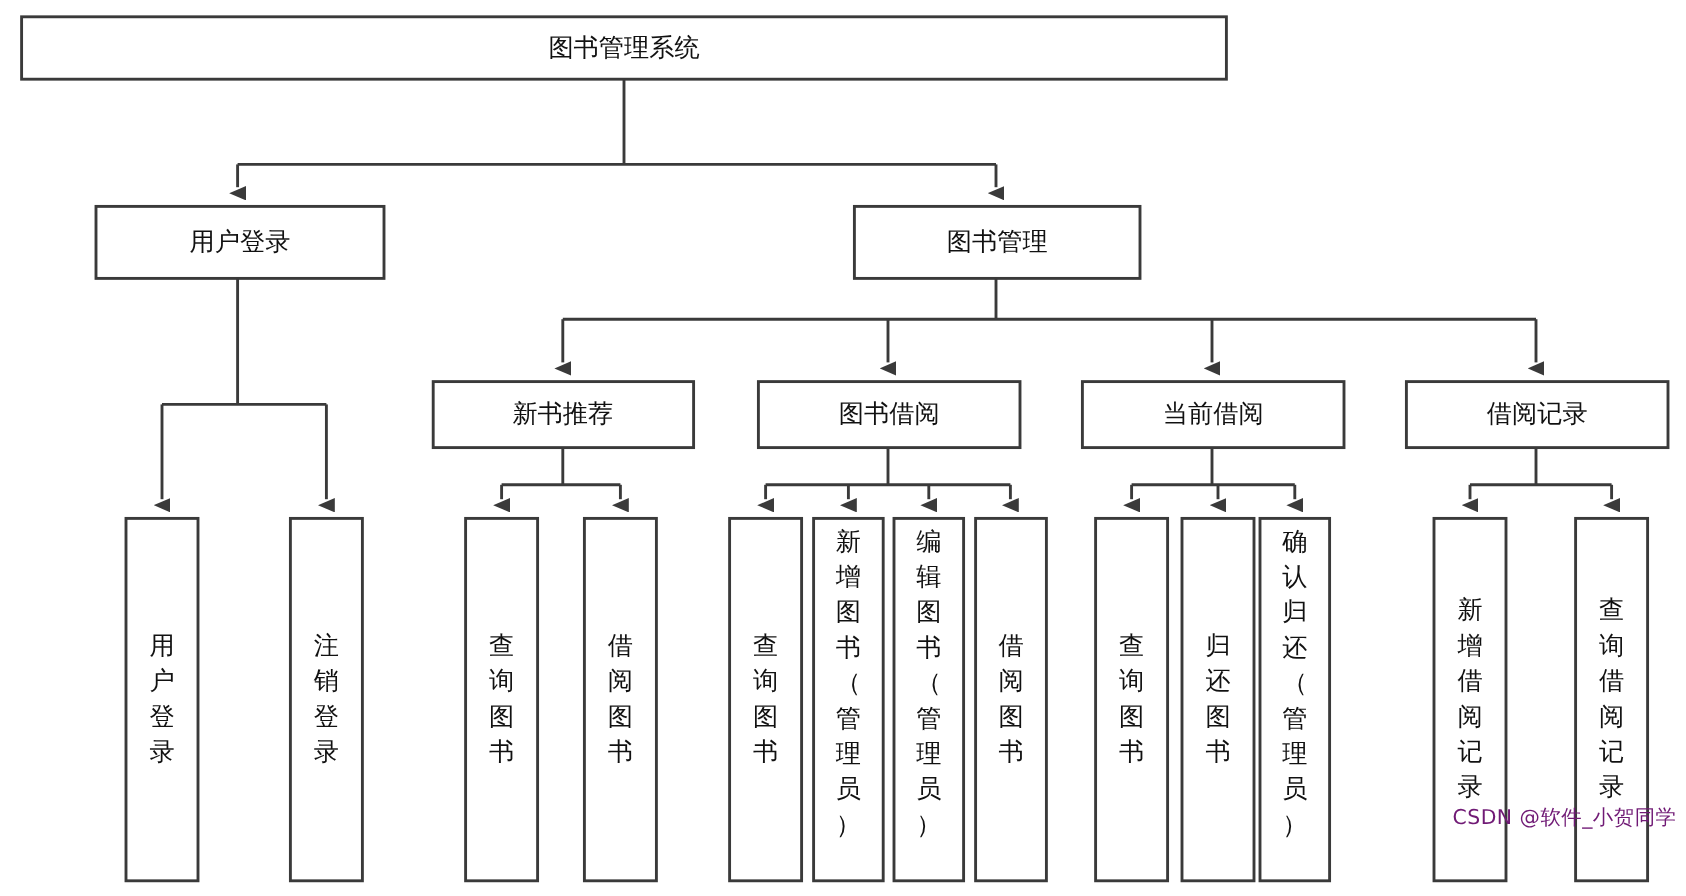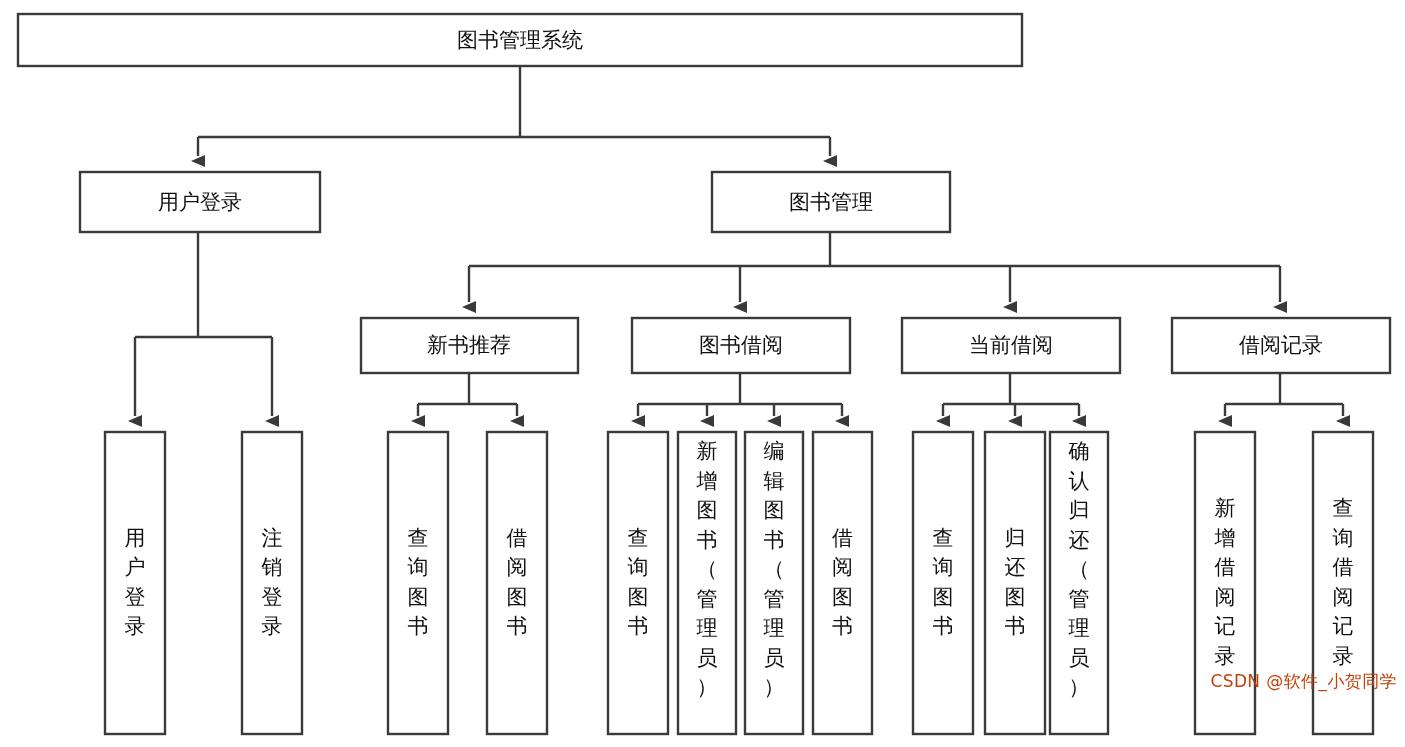--- a/index.html
+++ b/index.html
@@ -53,21 +53,21 @@
     font-size: 21px;
     fill: #111111;
     text-anchor: middle;
   }
   .watermark-text {
     position: absolute;
     right: 8px;
     bottom: 6px;
     font-family: "DejaVu Sans", "Liberation Sans", sans-serif;
     font-size: 17px;
-    color: #c2410c;
+    color: #701a75;
     white-space: nowrap;
     user-select: none;
     letter-spacing: 0.4px;
   }
 </style>
 </head>
 <body>
 
 <div id="diagram-root">
 

